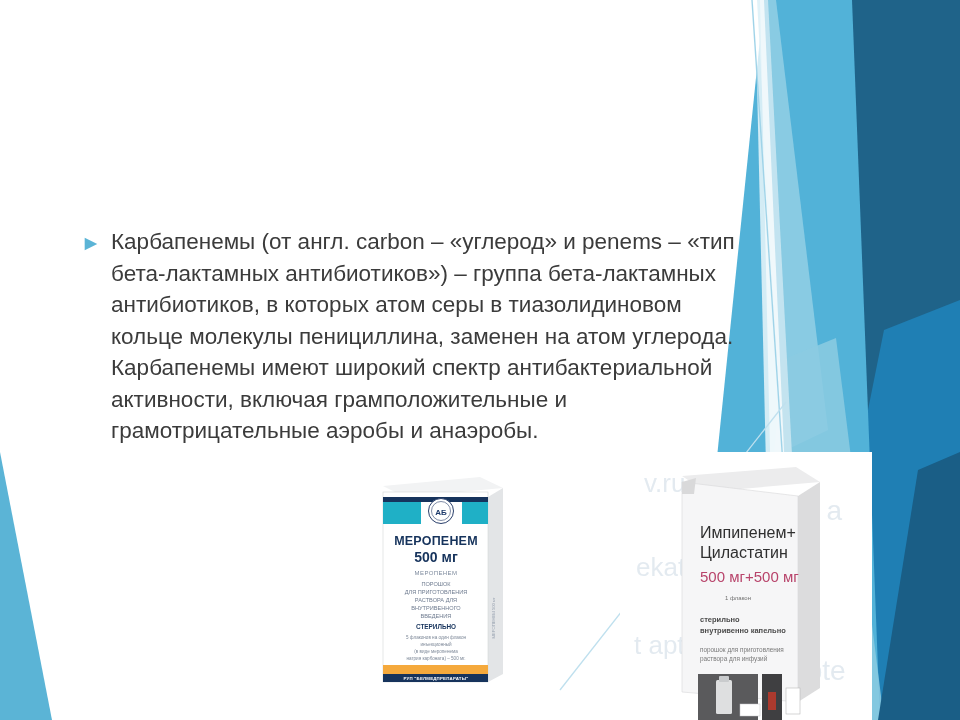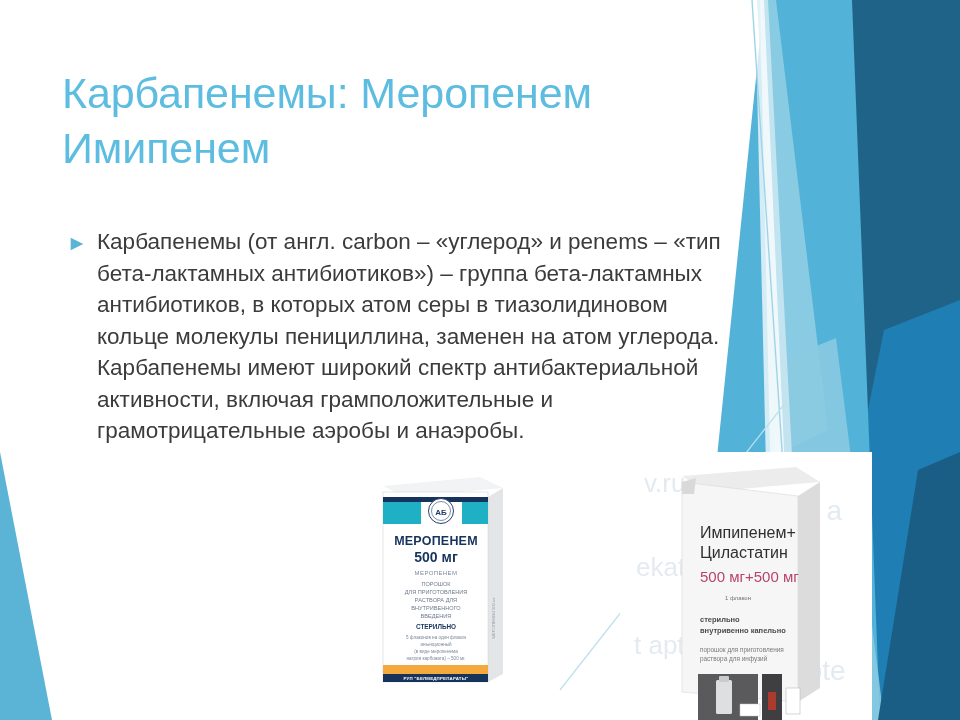--- a/index.html
+++ b/index.html
@@ -43,21 +43,21 @@
     line-height: 1.27;
     font-weight: 400;
     color: #5dbde0;
     letter-spacing: -0.1px;
     white-space: pre-line;
   }
 
   
   .body-block {
     position: absolute;
-    left: 68px;
+    left: 82px;
     top: 226px;
     width: 660px;
     display: flex;
     align-items: flex-start;
   }
   .bullet-marker {
     flex: none;
     width: 20px;
     margin-top: 9px;
     margin-right: 9px;
@@ -123,23 +123,20 @@
 
     <polygon points="755,0 764,0 796,720 772,720" fill="#ffffff" opacity="0.75"></polygon>
 
     <line x1="752" y1="0" x2="800" y2="720" stroke="#9fd3e8" stroke-width="1.4"></line>
 
     <polygon points="918,470 960,452 960,720 878,720" fill="#1a5e86"></polygon>
 
     <line x1="560" y1="690" x2="786" y2="402" stroke="#bfe0ee" stroke-width="1.3"></line>
   </svg>
 
-  <div class="title-block">
-    <h1 class="slide-title">Карбапенемы:  Меропенем Имипенем</h1>
-  </div>
 
   <div class="body-block">
     <span class="bullet-marker">
       <svg viewBox="0 0 20 20" width="18" height="18" aria-hidden="true">
         <polygon points="3,3 17,10 3,17" fill="#5bb4d6"></polygon>
       </svg>
     </span>
     <p class="body-text">Карбапенемы (от англ. carbon – «углерод» и penems – «тип бета-лактамных антибиотиков») – группа бета-лактамных антибиотиков, в которых атом серы в тиазолидиновом кольце молекулы пенициллина, заменен на атом углерода. Карбапенемы имеют широкий спектр антибактериальной активности, включая грамположительные и грамотрицательные аэробы и анаэробы.</p>
   </div>
 

